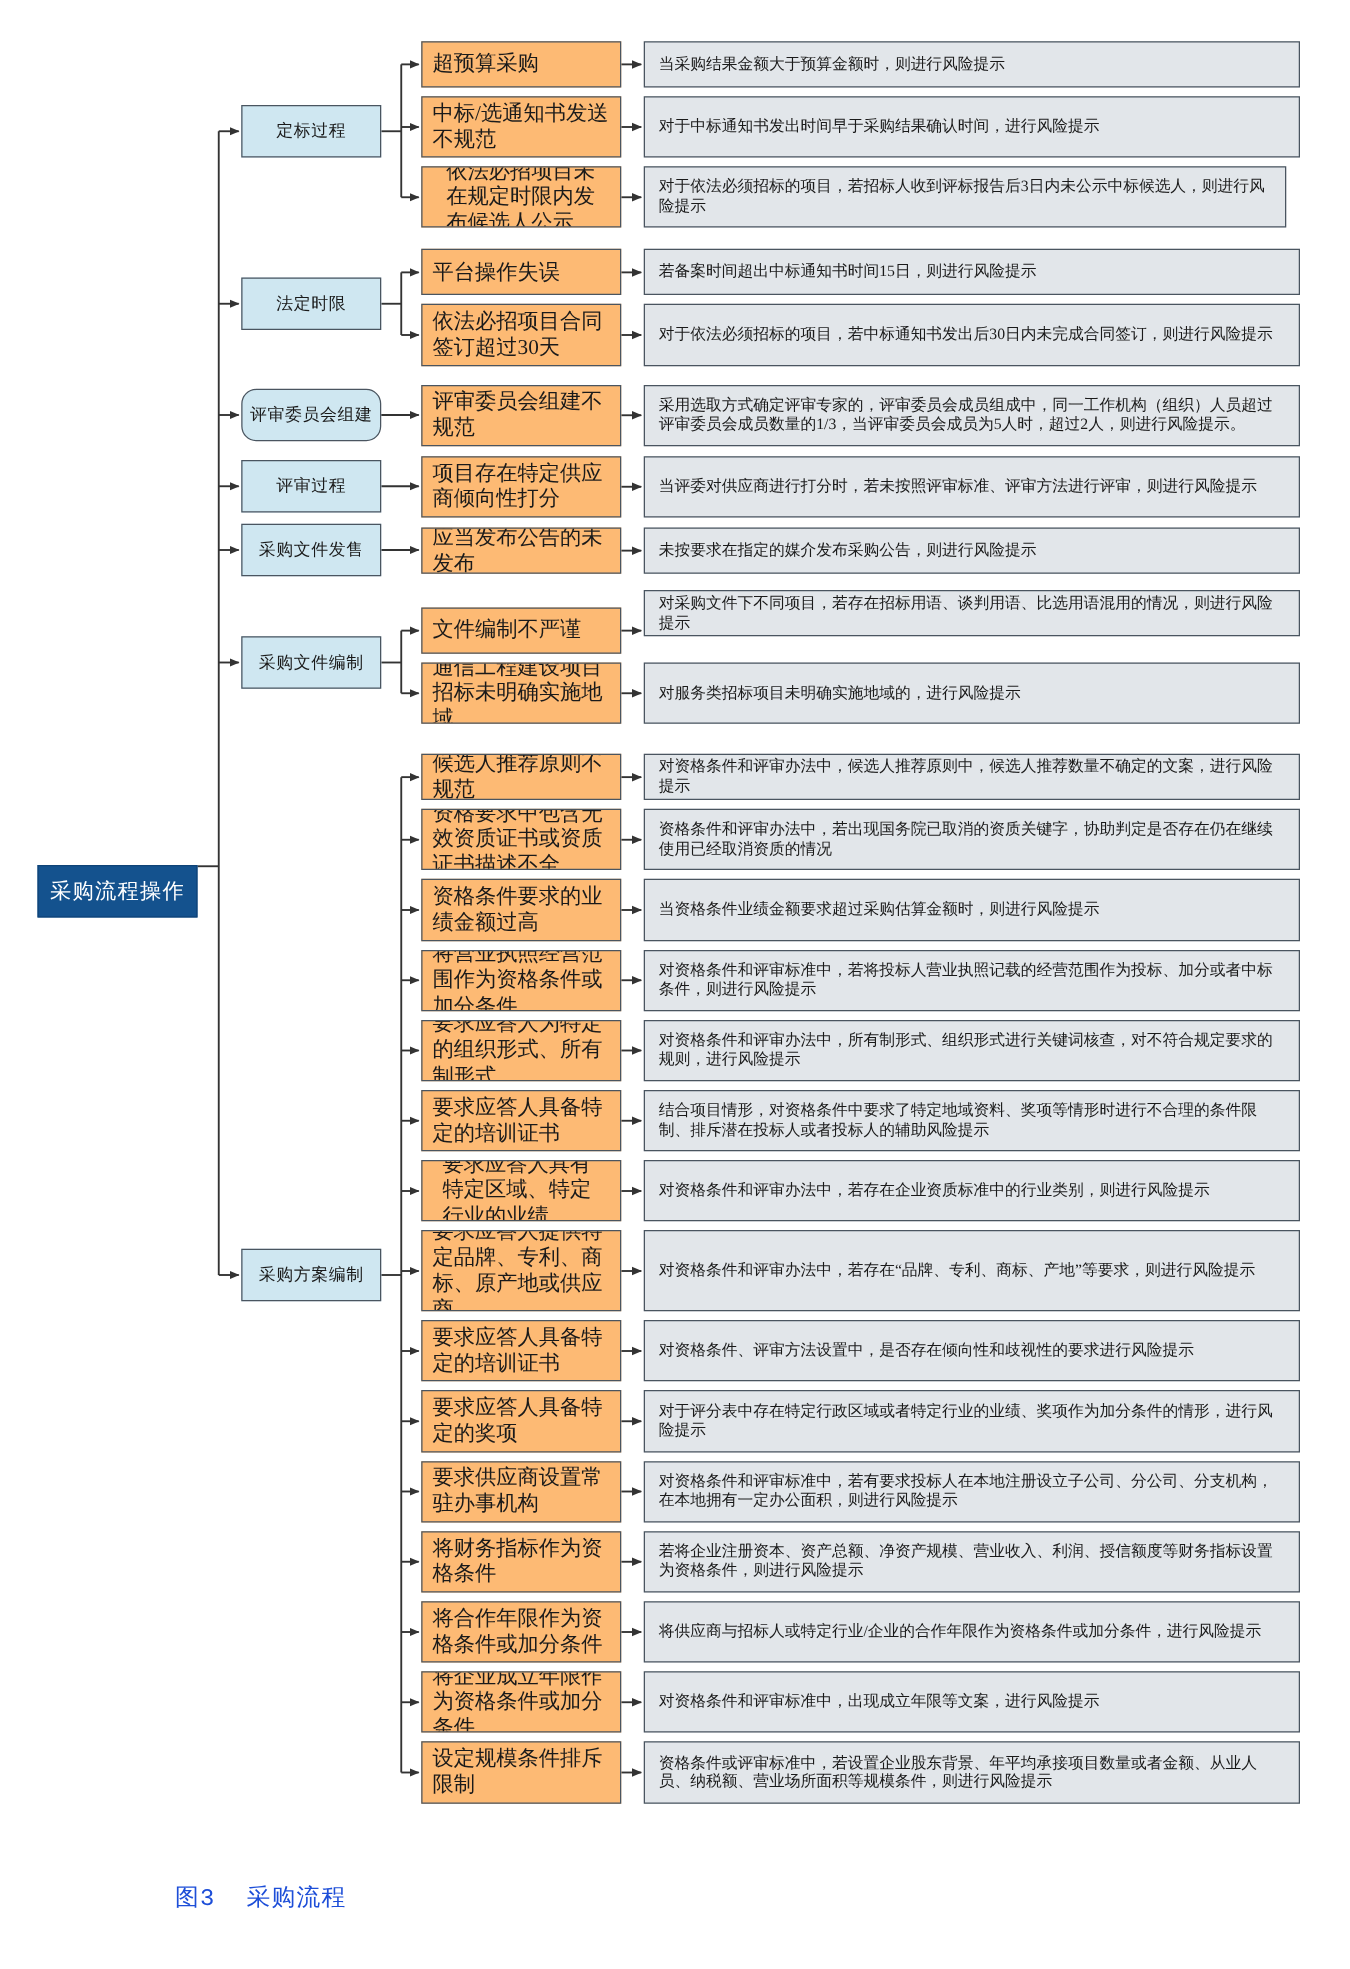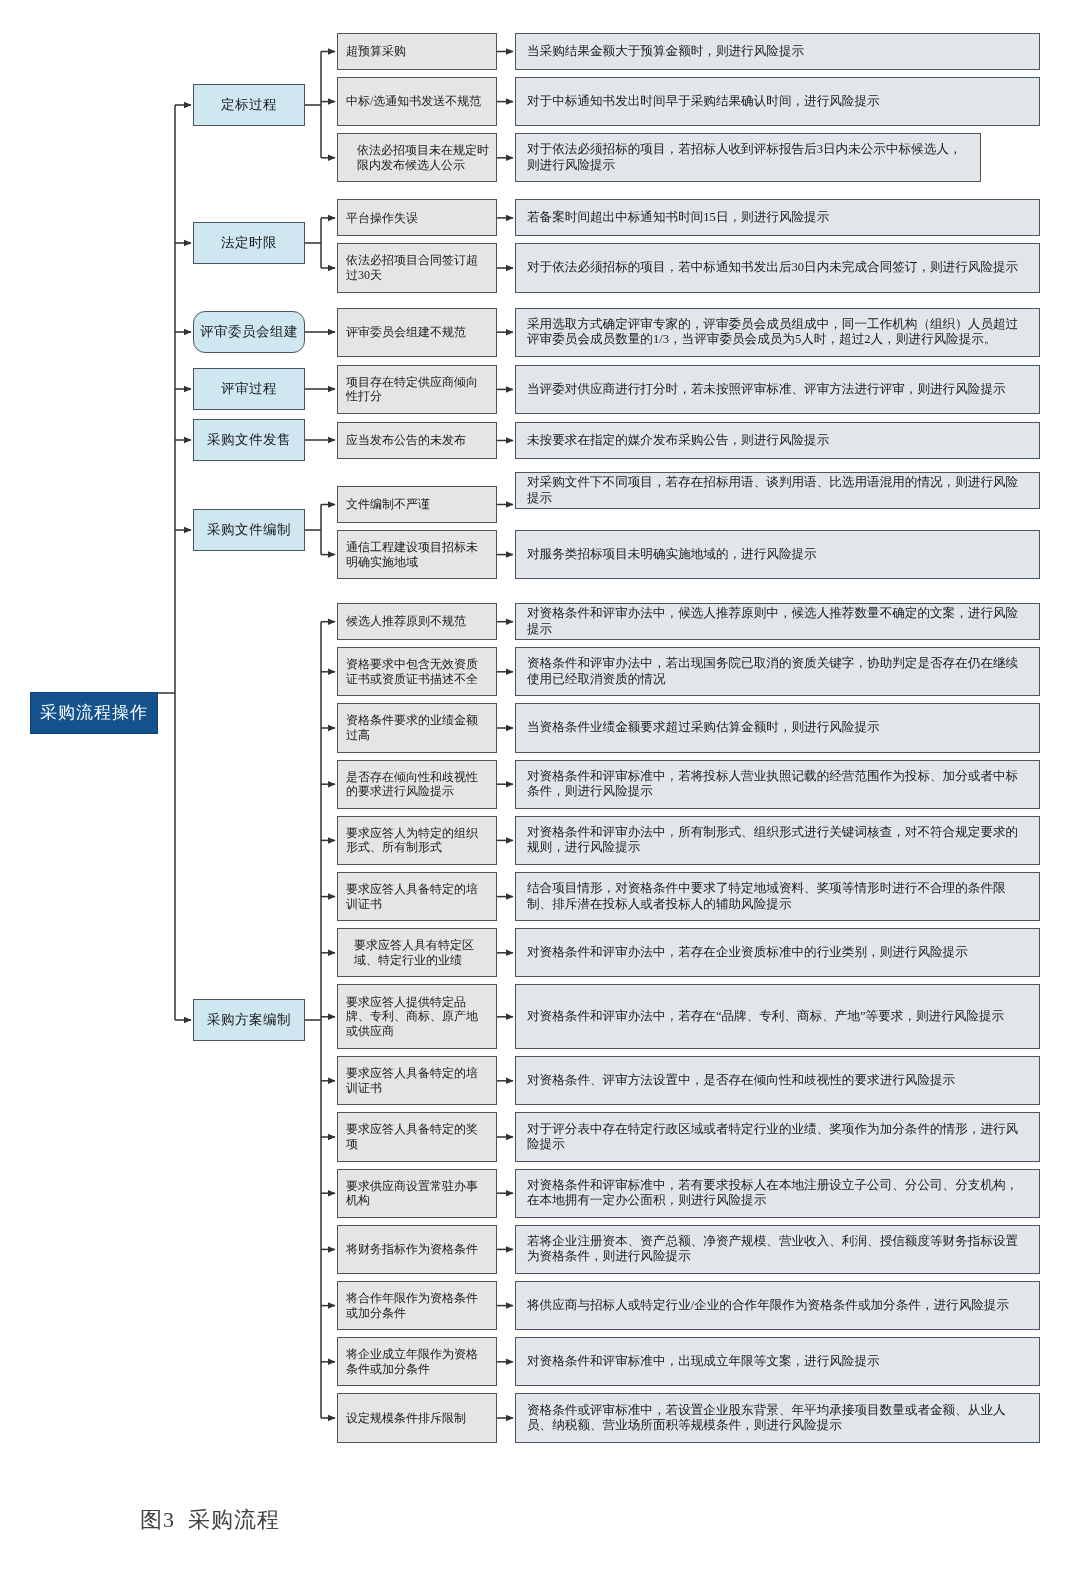--- a/index.html
+++ b/index.html
@@ -49,37 +49,37 @@
   
   .n-cat{
     background:#cfe7f1;
     text-align:center;
     justify-content:center;
     font-size:13.5px;
     letter-spacing:.5px;
   }
   
   .n-risk{
-    background:#e5e5e5;
+    background:#fdba74;
     padding:4px 7px 4px 8px;
-    font-size:12px;
+    font-size:17px;
     text-align:left;
   }
   
   .n-desc{
     background:#e2e6ea;
     padding:5px 10px 5px 11px;
     font-size:12.6px;
     text-align:left;
   }
   .caption{
     position:absolute;
-    font-size:22px;
-    font-family:Liberation Serif, serif;
-    color:#404040;
+    font-size:19px;
+    font-family:Liberation Mono, monospace;
+    color:#1d4ed8;
     letter-spacing:1px;
     white-space:pre;
   }
 </style>
 </head>
 <body>
 
 <div id="canvas">
 
   <svg id="wires" viewBox="0 0 1080 1575" width="1080" height="1575">
@@ -220,21 +220,21 @@
       <div class="node n-risk" style="left: 337px; top: 603.2px; width: 160px; height: 37px;">
         <span class="txt">候选人推荐原则不规范</span>
       </div>
       <div class="node n-risk" style="left: 337px; top: 647.2px; width: 160px; height: 49.2px;">
         <span class="txt">资格要求中包含无效资质证书或资质证书描述不全</span>
       </div>
       <div class="node n-risk" style="left: 337px; top: 703.4px; width: 160px; height: 49.2px;">
         <span class="txt">资格条件要求的业绩金额过高</span>
       </div>
       <div class="node n-risk" style="left: 337px; top: 759.6px; width: 160px; height: 49.2px;">
-        <span class="txt">是否存在倾向性和歧视性的要求进行风险提示</span>
+        <span class="txt">将营业执照经营范围作为资格条件或加分条件</span>
       </div>
       <div class="node n-risk" style="left: 337px; top: 815.8px; width: 160px; height: 49.2px;">
         <span class="txt">要求应答人为特定的组织形式、所有制形式</span>
       </div>
       <div class="node n-risk" style="left: 337px; top: 872px; width: 160px; height: 49.2px;">
         <span class="txt">要求应答人具备特定的培训证书</span>
       </div>
       <div class="node n-risk" style="left: 337px; top: 928.2px; width: 160px; height: 49.2px; padding-left: 16px;">
         <span class="txt">要求应答人具有特定区域、特定行业的业绩</span>
       </div>
@@ -263,21 +263,21 @@
         <span class="txt">设定规模条件排斥限制</span>
       </div>
     </div>
   <div id="desc-layer">
       <div class="node n-desc" style="left: 515px; top: 33px; width: 525px; height: 37px;">
         <span class="txt">当采购结果金额大于预算金额时，则进行风险提示</span>
       </div>
       <div class="node n-desc" style="left: 515px; top: 77px; width: 525px; height: 49.2px;">
         <span class="txt">对于中标通知书发出时间早于采购结果确认时间，进行风险提示</span>
       </div>
-      <div class="node n-desc" style="left: 515px; top: 133.2px; width: 466px; height: 49.2px;">
+      <div class="node n-desc" style="left: 515px; top: 133.2px; width: 514px; height: 49.2px;">
         <span class="txt">对于依法必须招标的项目，若招标人收到评标报告后3日内未公示中标候选人，则进行风险提示</span>
       </div>
       <div class="node n-desc" style="left: 515px; top: 199.4px; width: 525px; height: 37px;">
         <span class="txt">若备案时间超出中标通知书时间15日，则进行风险提示</span>
       </div>
       <div class="node n-desc" style="left: 515px; top: 243.4px; width: 525px; height: 49.2px;">
         <span class="txt">对于依法必须招标的项目，若中标通知书发出后30日内未完成合同签订，则进行风险提示</span>
       </div>
       <div class="node n-desc" style="left: 515px; top: 307.6px; width: 525px; height: 49.2px;">
         <span class="txt">采用选取方式确定评审专家的，评审委员会成员组成中，同一工作机构（组织）人员超过评审委员会成员数量的1/3，当评审委员会成员为5人时，超过2人，则进行风险提示。</span>

